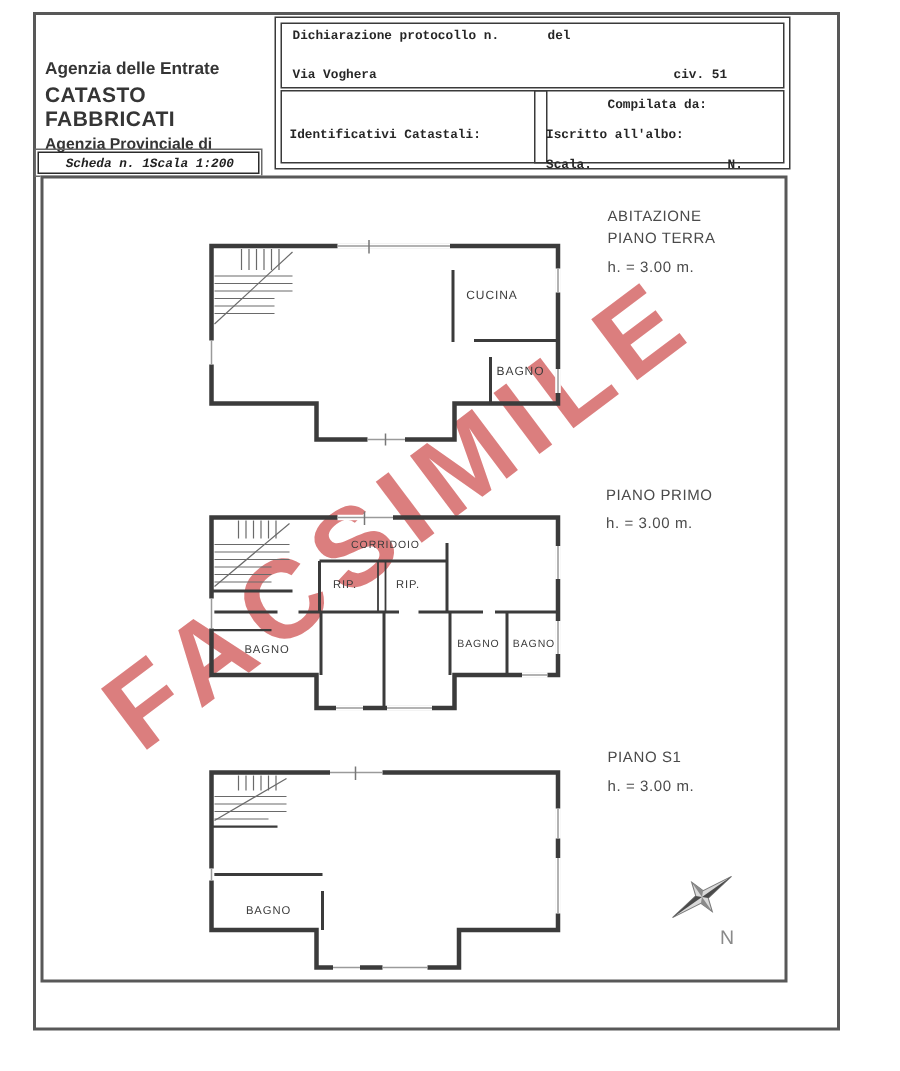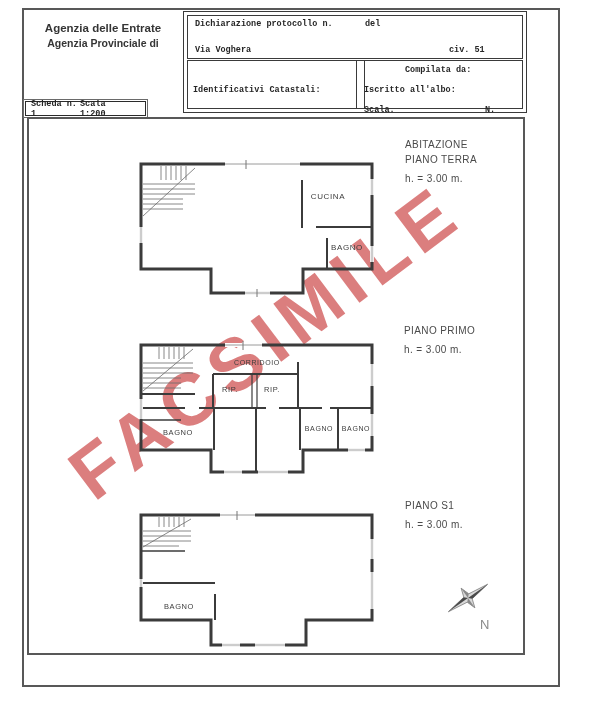--- a/index.html
+++ b/index.html
@@ -4,30 +4,30 @@
 <style>
   html,body{margin:0;padding:0;background:#fff;}
   .page{position:relative;width:600px;height:714px;background:#ffffff;overflow:hidden;
         font-family:"Liberation Sans",sans-serif;}
   .abs{position:absolute;box-sizing:border-box;}
 
   
   .outer-border{left:22px;top:8px;width:538px;height:679px;border:2px solid #585858;}
 
   
-  .hdr-left{left:30px;top:22px;width:146px;text-align:center;color:#353535;font-weight:bold;}
+  .hdr-left{left:30px;top:40px;width:146px;color:#353535;font-weight:bold;}
   .hdr-left .l1{font-size:11.5px;margin-bottom:3px;}
   .hdr-left .l2{font-size:14px;letter-spacing:.3px;margin-bottom:3px;}
   .hdr-left .l3{font-size:10.5px;}
 
   
-  .scheda-box{left:25px;top:101px;width:121px;height:15px;border:1px solid #2b2b2b;
+  .scheda-box{left:25px;top:101px;width:148px;height:15px;border:1px solid #2b2b2b;
       outline:1px solid #6a6a6a;outline-offset:1px;display:flex;align-items:center;
       justify-content:flex-end;padding:0 16px 0 5px;
-      font-family:"Liberation Mono",monospace;font-weight:bold;font-size:8.5px;color:#222;}
+      font-family:"Liberation Mono",monospace;font-weight:bold;font-size:8.5px;color:#222;font-style:italic;}
 
   
   .hdr-right{left:183px;top:11px;width:344px;height:102px;border:1px solid #3a3a3a;
       font-family:"Liberation Mono",monospace;font-weight:bold;font-size:8.5px;color:#262626;}
   .hr-top{position:absolute;left:3px;top:3px;right:3px;height:42px;border:1px solid #3a3a3a;}
   .hr-top .row{position:absolute;left:7px;right:7px;}
   .hr-top .r1{top:3px;} .hr-top .r2{top:16px;} .hr-top .r3{top:29px;}
   .hr-top .del{position:absolute;left:170px;top:0;}
   .hr-top .civ{position:absolute;left:254px;top:0;}
   .hr-bl{position:absolute;left:3px;top:48px;width:166px;bottom:3px;border:1px solid #3a3a3a;
@@ -66,20 +66,21 @@
 </style>
 </head>
 <body>
 
 <div class="page">
 
   <div class="abs outer-border"></div>
 
   <div class="abs hdr-left">
     <div class="l1">Agenzia delle Entrate</div>
+    <div class="l2">CATASTO FABBRICATI</div>
     <div class="l3">Agenzia Provinciale di</div>
   </div>
 
   <div class="abs scheda-box">
     <span>Scheda n. 1</span>
     <span>Scala 1:200</span>
   </div>
 
   <div class="abs hdr-right">
     <div class="hr-top">

